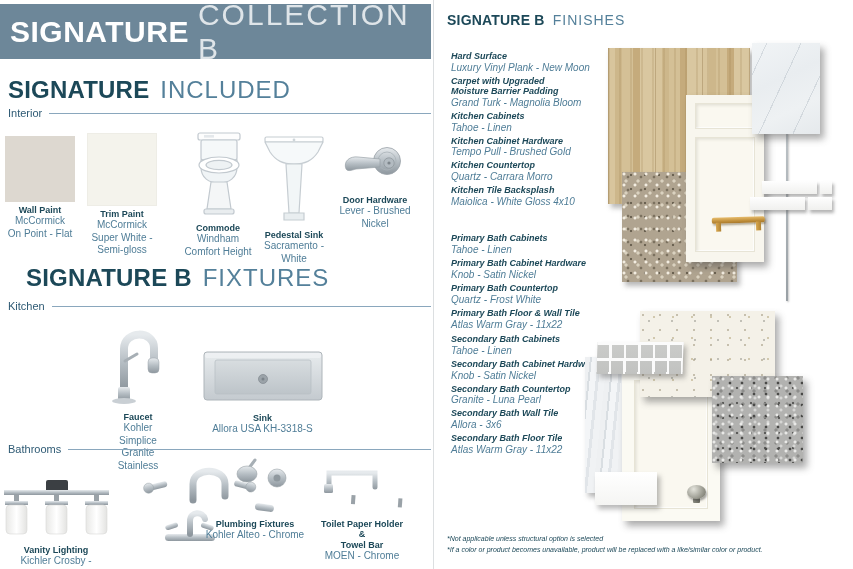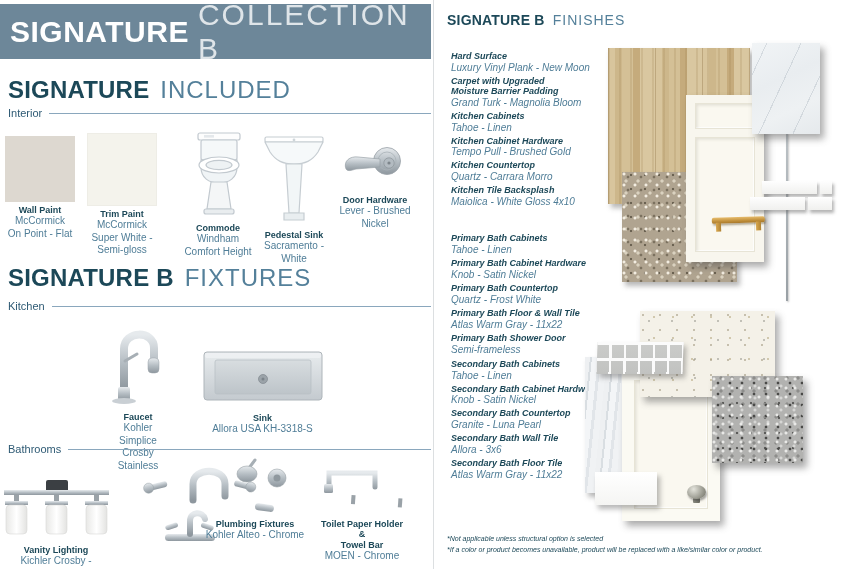--- a/index.html
+++ b/index.html
@@ -226,41 +226,41 @@
       <circle cx="47" cy="19" r="13.5" fill="url(#silver)" stroke="#99a1a7" stroke-width=".8"></circle>
       <circle cx="47" cy="19" r="9" fill="none" stroke="#aab2b8" stroke-width=".8"></circle>
       <path d="M6,27 C3,19 10,14 18,15 L40,17 L40,25 L16,27 C12,28 8,30 6,27 Z" fill="url(#silver)" stroke="#9aa2a8" stroke-width=".7"></path>
       <circle cx="49" cy="21" r="5.2" fill="#b3bbc1" stroke="#8b9399" stroke-width=".7"></circle>
       <circle cx="49" cy="21" r="1.6" fill="#7d858b"></circle>
     </svg>
     <div class="figname">Door Hardware</div>
     <div class="figsub">Lever - Brushed Nickel</div>
   </div>
 
-  <div class="h2" style="left:8px; top:264px;">
+  <div class="h2" style="left:26px; top:264px;">
     <span class="hb">SIGNATURE B</span>
     <span class="hl">FIXTURES</span>
   </div>
 
   <div class="rule" style="left:8px; top:300px; width:423px;text-align:right;">
     <span>Kitchen</span>
     <span class="line"></span>
   </div>
 
   <div class="fig" style="left:105px; top:321px; width:66px;">
     <svg width="60" height="84" viewBox="0 0 60 84">
       <path d="M16,68 L16,28 C16,9 46,9 46,27 L46,38" fill="none" stroke="url(#silver)" stroke-width="8" stroke-linecap="round"></path>
       <rect x="40" y="37" width="11" height="15" rx="4" fill="url(#silver)" stroke="#9aa2a8" stroke-width=".5"></rect>
       <path d="M17,40 l12,-7" stroke="#a7afb5" stroke-width="3" stroke-linecap="round"></path>
       <rect x="10" y="66" width="12" height="13" rx="2" fill="url(#silver)"></rect>
       <ellipse cx="16" cy="80" rx="12" ry="3" fill="#c9cfd4"></ellipse>
     </svg>
     <div class="figname">Faucet</div>
     <div class="figsub">Kohler Simplice</div>
-    <div class="figsub">Crosby Stainless</div>
+    <div class="figsub">Granite Stainless</div>
   </div>
 
   <div class="fig" style="left:200px; top:344px; width:125px;">
     <svg width="120" height="62" viewBox="0 0 120 62">
       <rect x="1" y="8" width="118" height="48" rx="3" fill="url(#steel)" stroke="#aeb5ba" stroke-width="1"></rect>
       <rect x="2" y="9" width="116" height="5" rx="2" fill="#eef1f3" opacity=".85"></rect>
       <rect x="12" y="16" width="96" height="34" rx="2" fill="url(#steelIn)" stroke="#b9c0c5" stroke-width=".8"></rect>
       <circle cx="60" cy="35" r="4.5" fill="#9ba3a9" stroke="#858d93" stroke-width=".8"></circle>
       <circle cx="60" cy="35" r="1.5" fill="#7b838a"></circle>
     </svg>
@@ -392,24 +392,20 @@
           <div class="fin-name">Primary Bath Countertop</div>
           <div class="fin-detail">Quartz - Frost White</div>
         </div>
 
         <div class="fin-item">
           <div class="fin-name">Primary Bath Floor &amp; Wall Tile</div>
           <div class="fin-detail">Atlas Warm Gray - 11x22</div>
         </div>
 
 
-        <div class="fin-item">
-          <div class="fin-name">Primary Bath Shower Door</div>
-          <div class="fin-detail">Semi-frameless</div>
-        </div>
       </div>
     <div class="fin-group g3">
 
         <div class="fin-item">
           <div class="fin-name">Secondary Bath Cabinets</div>
           <div class="fin-detail">Tahoe - Linen</div>
         </div>
 
         <div class="fin-item">
           <div class="fin-name">Secondary Bath Cabinet Hardware</div>

